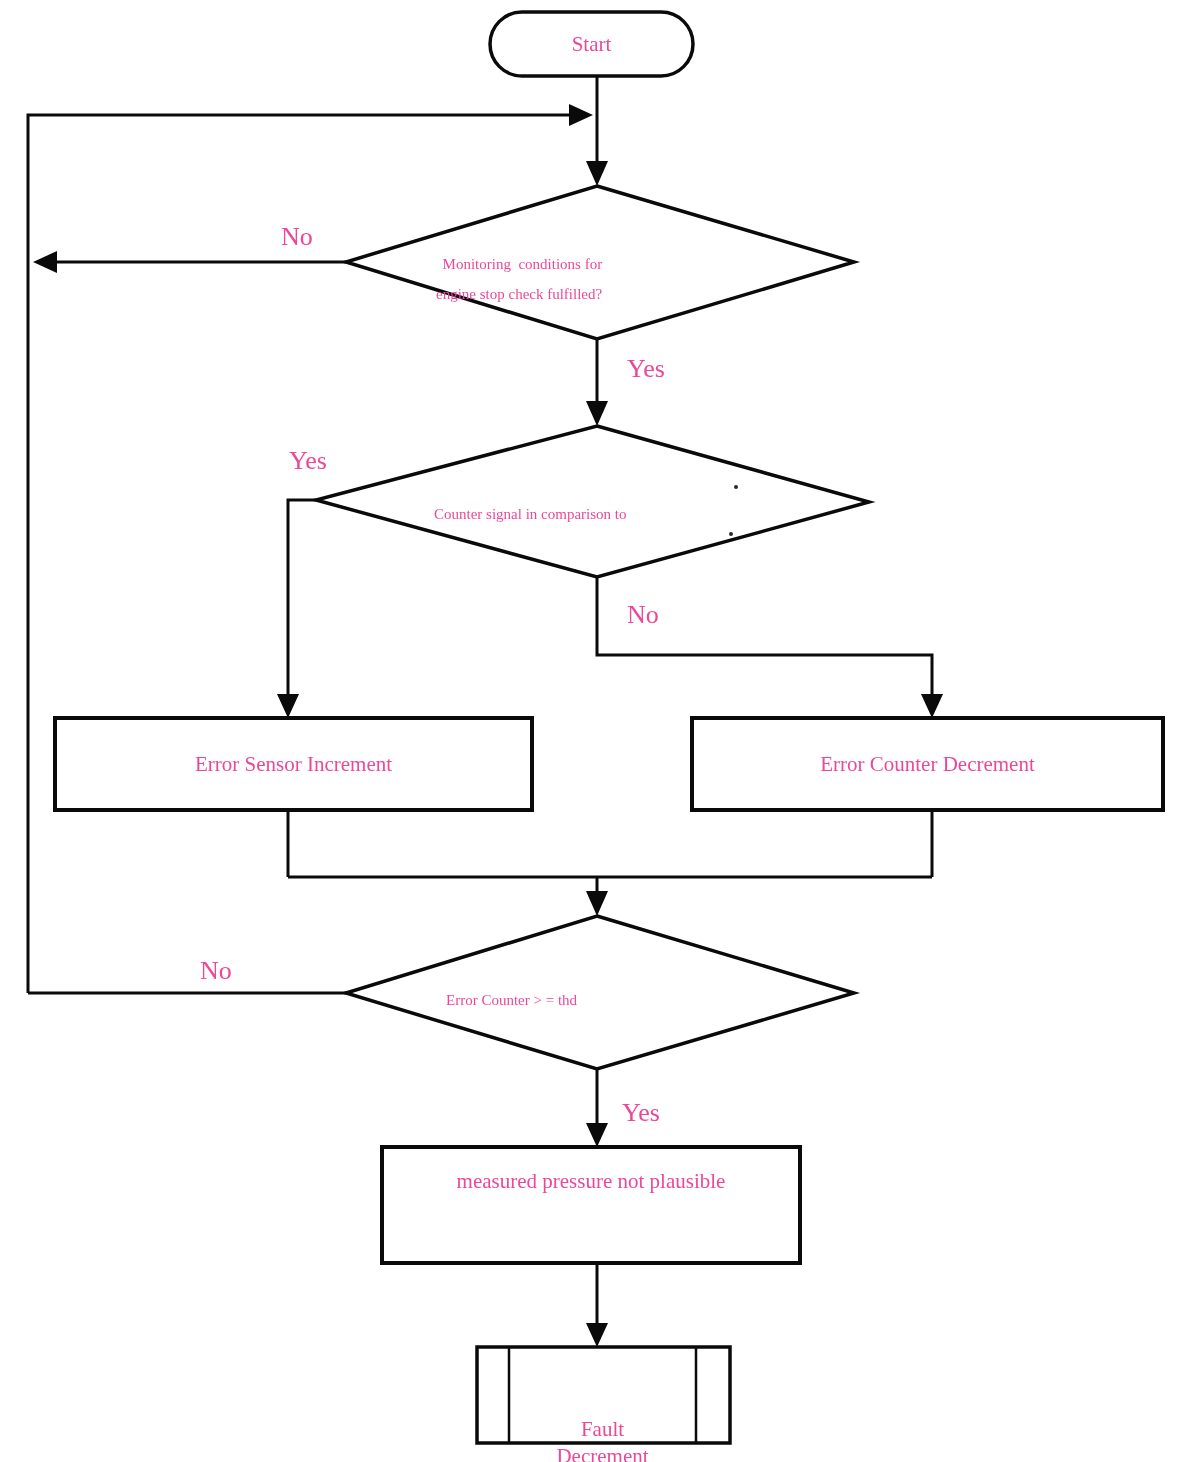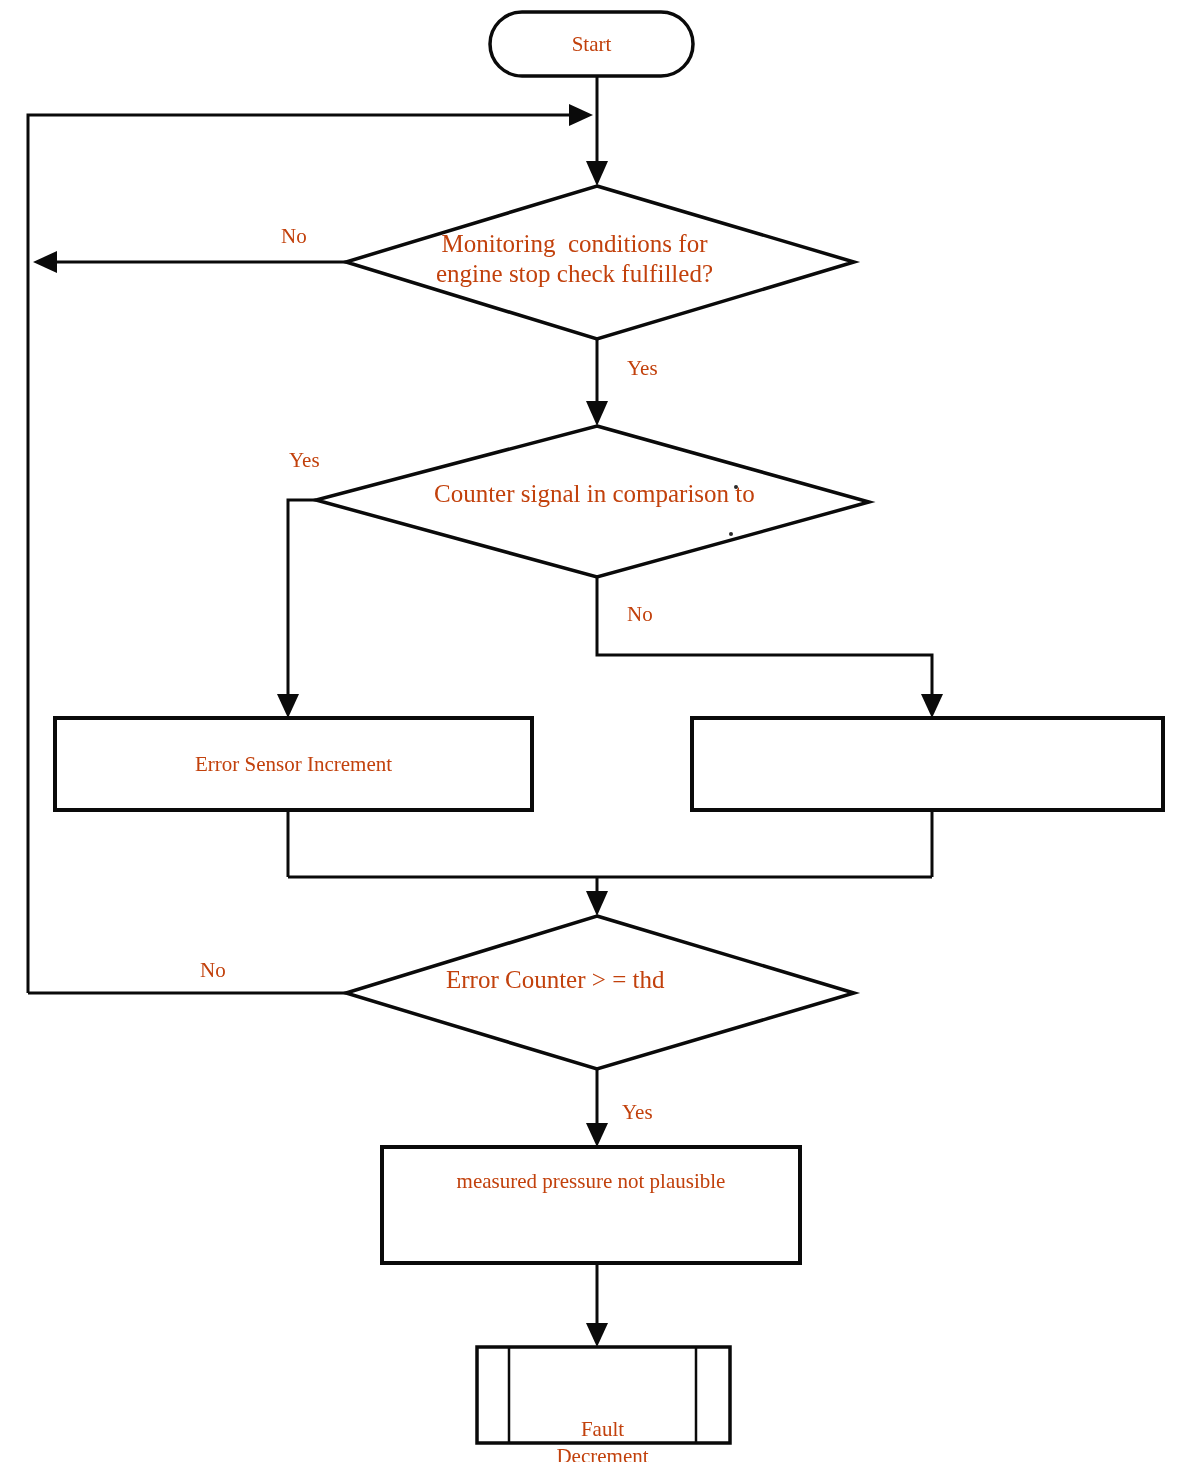--- a/index.html
+++ b/index.html
@@ -1,27 +1,27 @@
 <!DOCTYPE html>
 <html><head>
 <meta charset="utf-8">
 <style>
   html,body{margin:0;padding:0;background:#ffffff;}
   #canvas{
     position:relative;width:1200px;height:1462px;background:#ffffff;
-    font-family:"Liberation Serif","DejaVu Serif",serif;color:#c2410c;
+    font-family:"Liberation Serif","DejaVu Serif",serif;color:#ec4899;
     overflow:hidden;
   }
   #wires{position:absolute;left:0;top:0;width:1200px;height:1462px;}
-  .label{position:absolute;font-size:21px;line-height:29px;white-space:pre;font-family:Liberation Serif, serif;}
+  .label{position:absolute;font-size:26px;line-height:29px;white-space:pre;font-family:Liberation Serif, serif;}
   .node-text{
     position:absolute;display:flex;flex-direction:column;align-items:center;
     justify-content:center;text-align:center;font-size:21px;line-height:27px;
   }
-  .left-text{position:absolute;text-align:center;font-size:25px;line-height:30px;}
+  .left-text{position:absolute;text-align:right;font-size:15px;line-height:30px;margin-top:20px;}
   .tl{display:block;white-space:pre;}
 </style>
 </head>
 <body>
 
 <div id="canvas">
 
   <svg id="wires" viewBox="0 0 1200 1462" xmlns="http://www.w3.org/2000/svg">
     <g stroke="#0a0a0a" fill="none">
 
@@ -79,20 +79,23 @@
   </div>
 
   <div class="left-text" style="left:434px;top:479px;">
     <span class="tl">Counter signal in comparison to</span>
   </div>
 
   <div class="node-text" style="left:55px;top:718px;width:477px;height:92px;">
     <span class="tl">Error Sensor Increment</span>
   </div>
 
+  <div class="node-text" style="left:692px;top:718px;width:471px;height:92px;">
+    <span class="tl">Error Counter Decrement</span>
+  </div>
 
   <div class="left-text" style="left:446px;top:965px;">
     <span class="tl">Error Counter &gt; = thd</span>
   </div>
 
   <div class="node-text" style="left:382px;top:1123px;width:418px;height:116px;">
     <span class="tl">measured pressure not plausible</span>
   </div>
 
   <div class="node-text" style="left:509px;top:1347px;width:187px;height:96px;margin-top:48px;">

